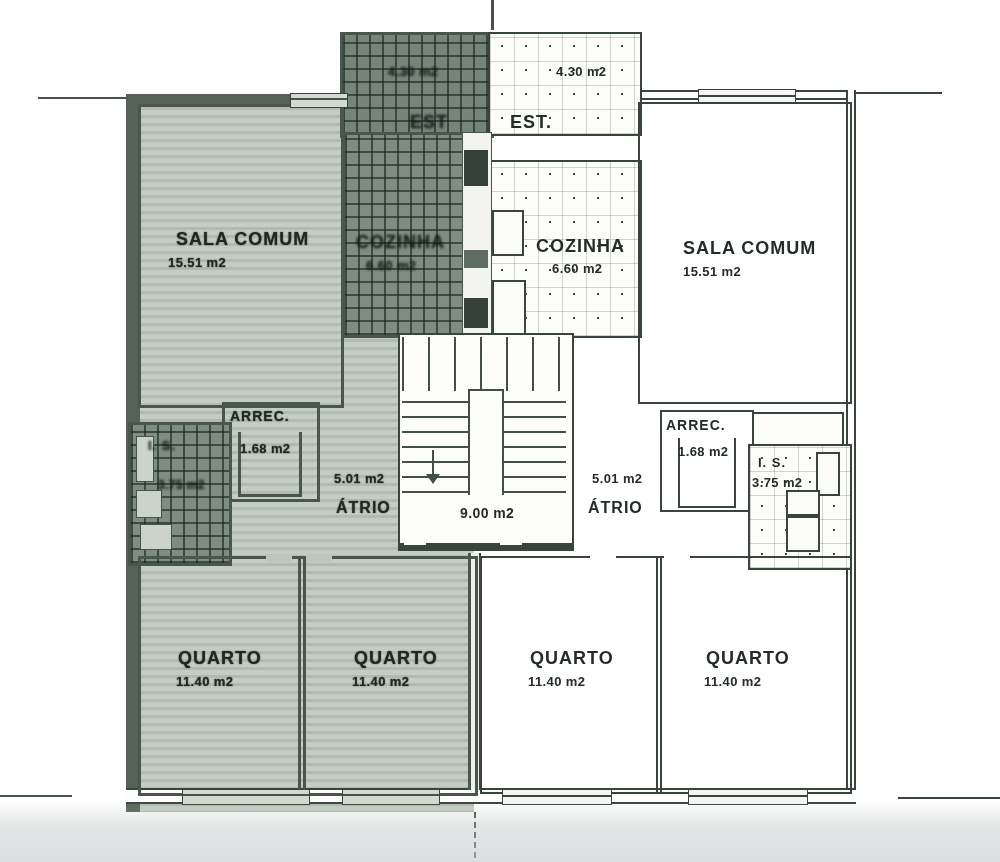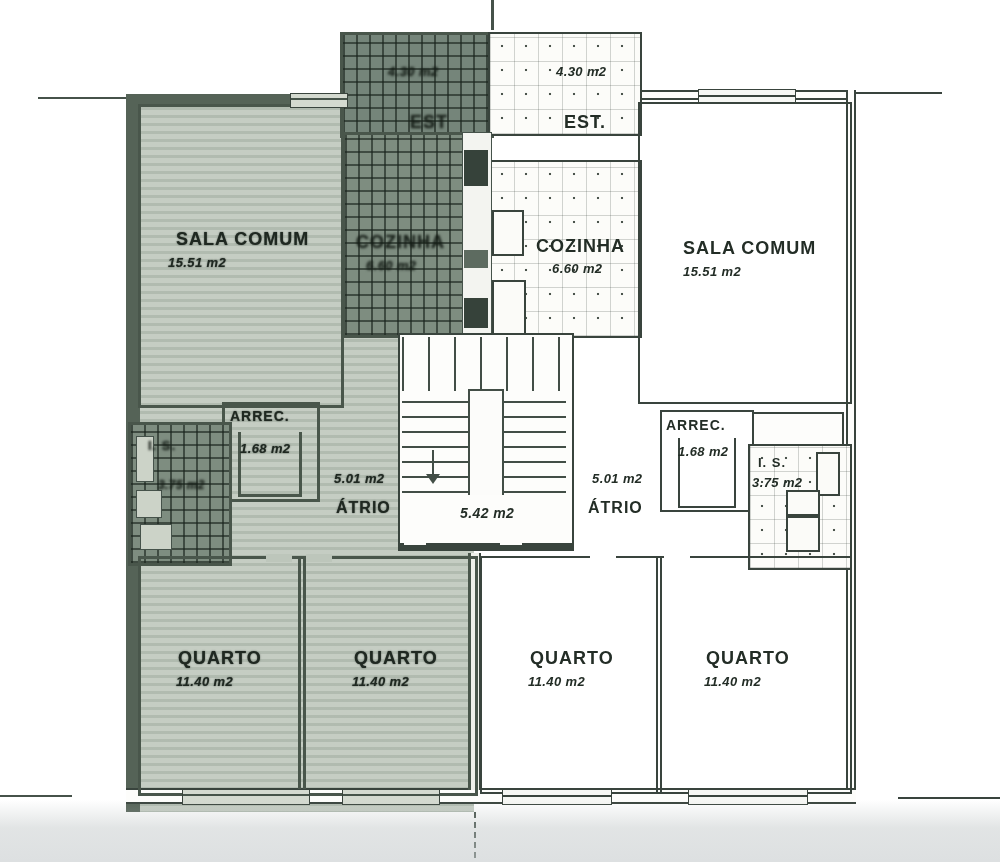--- a/index.html
+++ b/index.html
@@ -28,21 +28,21 @@
      background-size:24px 24px,auto,auto;}
   
   .steps-v{position:absolute;background-image:repeating-linear-gradient(90deg,#424e46 0 2px,transparent 2px 26px);}
   .steps-h{position:absolute;background-image:repeating-linear-gradient(0deg,#424e46 0 2px,transparent 2px 15px);}
   
   .win{position:absolute;border:1px solid #39443d;
        background:linear-gradient(180deg,#f6f7f4 0 5px,#39443d 5px 7px,#f6f7f4 7px 100%);}
   .win.lt{background:linear-gradient(180deg,#d4dad0 0 4px,#46544a 4px 6px,#d4dad0 6px 100%);}
   .lbl{position:absolute;font-weight:bold;color:#232d26;white-space:nowrap;}
   .nm{font-size:18px;letter-spacing:1px;}
-  .ar{font-size:13px;letter-spacing:.4px;font-style:italic;}
+  .ar{font-size:13px;letter-spacing:.4px;}
   .smudge{color:#1f2821;text-shadow:0 0 1.5px rgba(35,45,38,.85);filter:blur(.35px);}
   .obscured{color:rgba(20,28,22,.78);filter:blur(.9px);text-shadow:0 0 2px rgba(20,28,22,.7);}
   .fix{position:absolute;border:2px solid #39443d;background:#fbfbf8;}
   .fix.lt{border:1px solid #45524a;background:#ccd3c8;}
   .gap{position:absolute;}
   .refline{position:absolute;background:#46524a;}
   
   .scanshade{position:absolute;left:0;top:800px;width:1000px;height:62px;
      background:linear-gradient(180deg,rgba(178,185,186,0) 0,rgba(178,185,186,.38) 45%,rgba(198,203,205,.6) 100%);}
 </style>
@@ -140,32 +140,32 @@
   <div class="lbl nm obscured" style="left:148px;top:438px;font-size:13px;">I. S.</div>
   <div class="lbl ar obscured" style="left:158px;top:478px;font-size:12px;">3.75 m2</div>
   <div class="lbl ar smudge" style="left:334px;top:471px;">5.01 m2</div>
   <div class="lbl nm smudge" style="left:336px;top:499px;font-size:16px;">ÁTRIO</div>
   <div class="lbl nm smudge" style="left:178px;top:648px;">QUARTO</div>
   <div class="lbl ar smudge" style="left:176px;top:674px;">11.40 m2</div>
   <div class="lbl nm smudge" style="left:354px;top:648px;">QUARTO</div>
   <div class="lbl ar smudge" style="left:352px;top:674px;">11.40 m2</div>
 
   <div class="lbl ar" style="left:556px;top:64px;">4.30 m2</div>
-  <div class="lbl nm" style="left:564px;top:112px;">EST.</div>
+  <div class="lbl nm" style="left:510px;top:112px;">EST.</div>
   <div class="lbl nm" style="left:536px;top:236px;">COZINHA</div>
   <div class="lbl ar" style="left:552px;top:261px;">6.60 m2</div>
   <div class="lbl nm" style="left:683px;top:238px;">SALA COMUM</div>
   <div class="lbl ar" style="left:683px;top:264px;">15.51 m2</div>
   <div class="lbl nm" style="left:666px;top:417px;font-size:14px;">ARREC.</div>
   <div class="lbl ar" style="left:678px;top:444px;">1.68 m2</div>
   <div class="lbl nm" style="left:758px;top:455px;font-size:13px;">I. S.</div>
   <div class="lbl ar" style="left:752px;top:475px;">3.75 m2</div>
   <div class="lbl ar" style="left:592px;top:471px;">5.01 m2</div>
   <div class="lbl nm" style="left:588px;top:499px;font-size:16px;">ÁTRIO</div>
   <div class="lbl nm" style="left:530px;top:648px;">QUARTO</div>
   <div class="lbl ar" style="left:528px;top:674px;">11.40 m2</div>
   <div class="lbl nm" style="left:706px;top:648px;">QUARTO</div>
   <div class="lbl ar" style="left:704px;top:674px;">11.40 m2</div>
 
-  <div class="lbl ar" style="left:460px;top:505px;font-size:14px;">5.42 m2</div>
+  <div class="lbl ar" style="left:460px;top:505px;font-size:14px;">9.00 m2</div>
 
   <div class="scanshade"></div>
 </div>
 
 </body></html>

